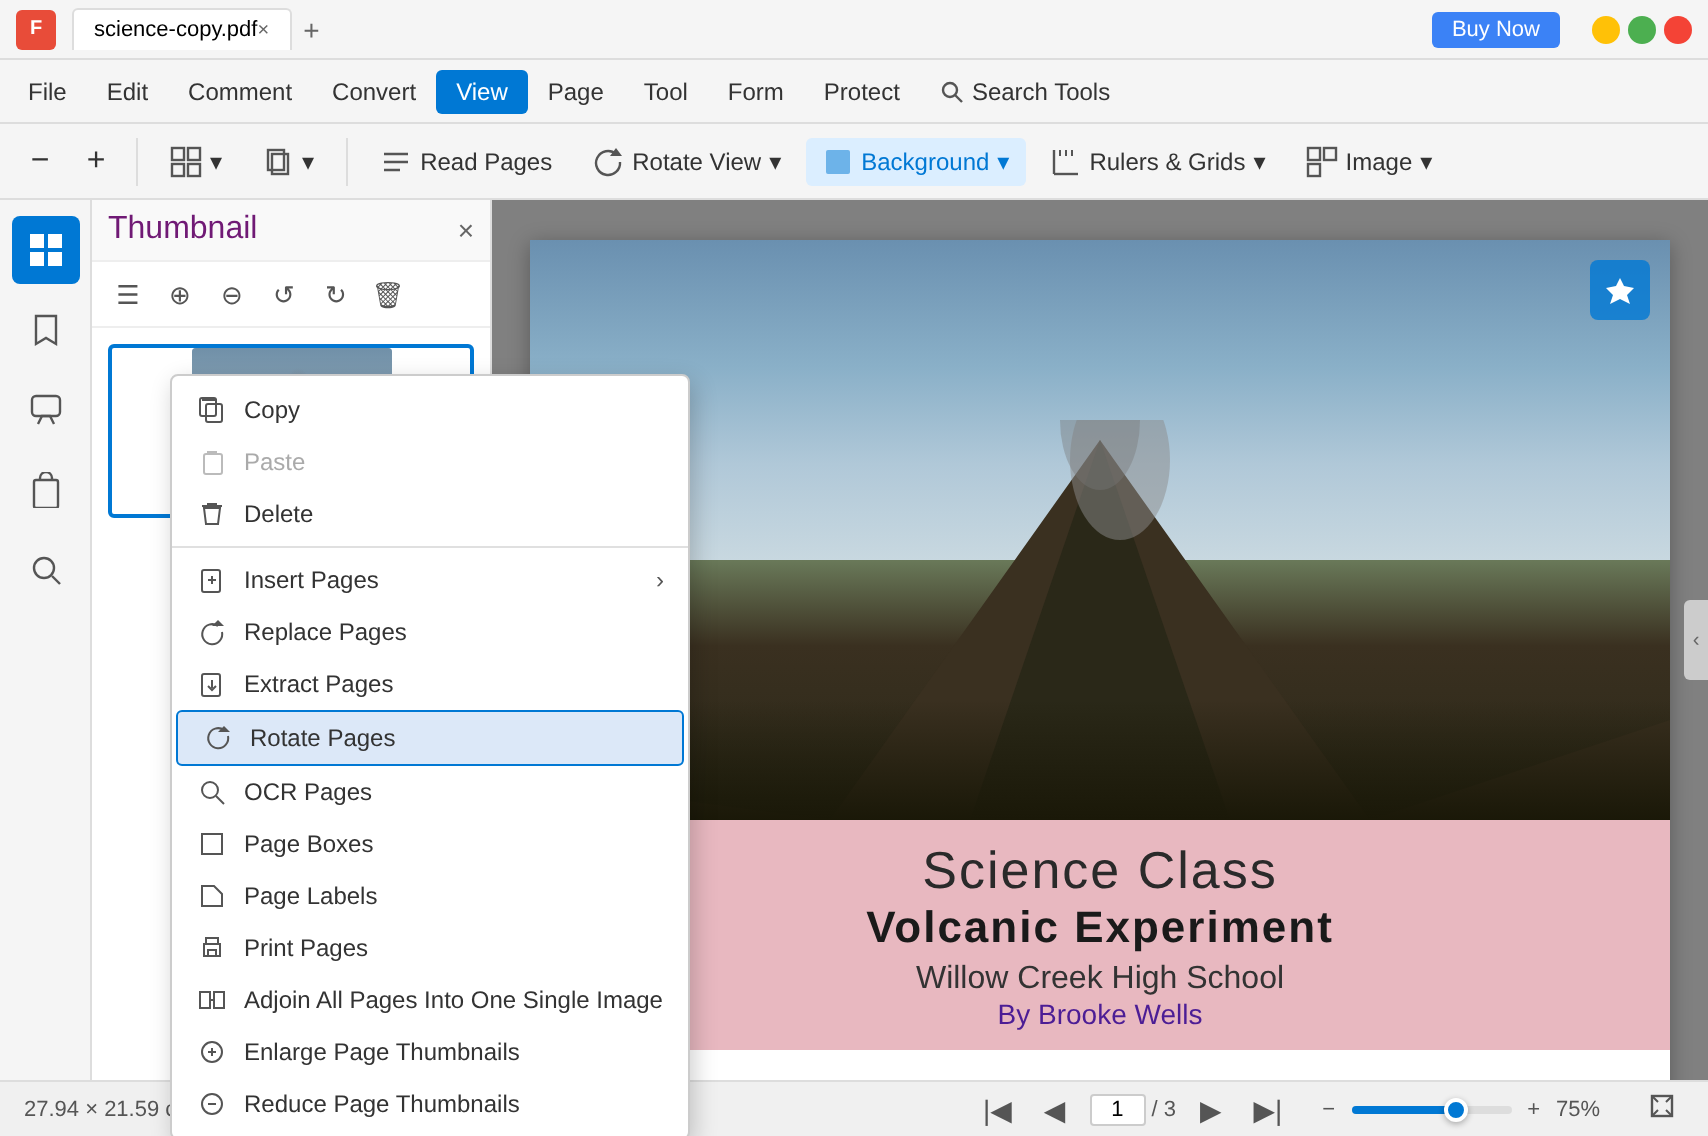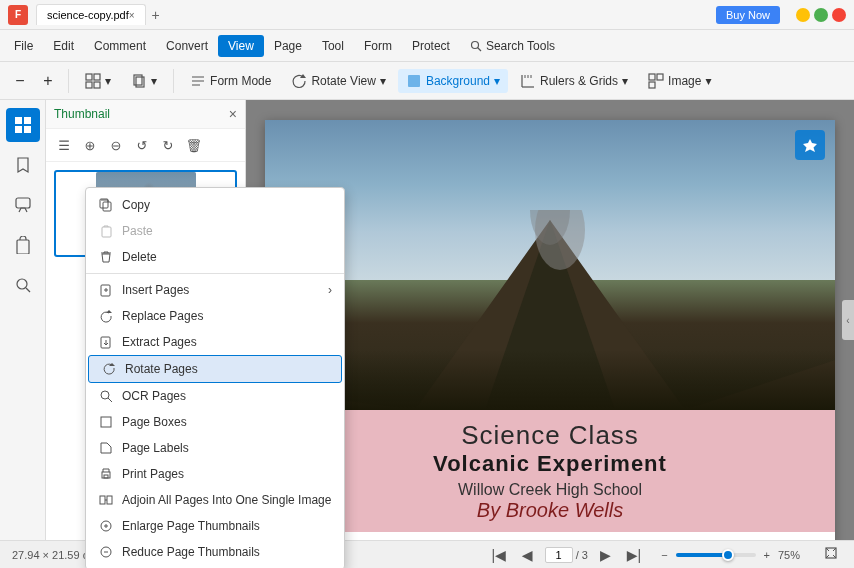--- a/index.html
+++ b/index.html
@@ -123,21 +123,21 @@
       border-right: 1px solid #ddd;
       display: flex;
       flex-direction: column;
     }
     .thumbnail-header {
       display: flex; align-items: center; justify-content: space-between;
       padding: 6px 8px;
       border-bottom: 1px solid #eee;
       background: #f9f9f9;
     }
-    .thumbnail-title { font-size: 12px; font-weight: 500; color: #15803d; }
+    .thumbnail-title { font-size: 16px; font-weight: 500; color: #701a75; }
     .thumbnail-close { cursor: pointer; color: #666; font-size: 14px; border: none; background: transparent; }
     .thumbnail-toolbar {
       display: flex; align-items: center;
       padding: 4px 6px;
       border-bottom: 1px solid #eee;
       gap: 2px;
     }
     .thumb-tool-btn {
       width: 24px; height: 24px;
       display: flex; align-items: center; justify-content: center;
@@ -234,21 +234,21 @@
       color: white; font-size: 14px;
     }
     .pdf-content-bottom {
       background: #e8b8c0;
       padding: 10px 20px;
       text-align: center;
     }
     .pdf-title-main { font-size: 26px; color: #2a2a2a; font-weight: 300; letter-spacing: 1px; }
     .pdf-title-sub { font-size: 22px; color: #1a1a1a; font-weight: bold; letter-spacing: 1px; }
     .pdf-school { font-size: 16px; color: #333; margin-top: 4px; }
-    .pdf-author { font-size: 20px; color: #7f1d1d; font-style: italic; }
+    .pdf-author { font-size: 14px; color: #4c1d95; }
 
     
     .collapse-arrow {
       position: absolute; right: 0; top: 50%;
       transform: translateY(-50%);
       width: 12px; height: 40px;
       background: #ccc;
       display: flex; align-items: center; justify-content: center;
       cursor: pointer; border-radius: 3px 0 0 3px;
       font-size: 10px; color: #666;
@@ -341,21 +341,21 @@
         <rect x="3" y="2" width="8" height="10" stroke="#555" stroke-width="1.2" fill="none"></rect>
         <rect x="5" y="4" width="8" height="10" stroke="#555" stroke-width="1.2" fill="none"></rect>
       </svg>
     ▾
   </button>
   <div class="toolbar-sep"></div>
   <button class="toolbar-btn">
     <svg width="16" height="16" viewBox="0 0 16 16">
         <path d="M2 4h12M2 8h12M2 12h8" stroke="#555" stroke-width="1.2"></path>
       </svg>
-    <span>Form Mode</span>
+    <span>Read Pages</span>
   </button>
   <button class="toolbar-btn">
     <svg width="16" height="16" viewBox="0 0 16 16">
         <path d="M12 4A6 6 0 1 0 14 8" stroke="#555" stroke-width="1.2" fill="none"></path>
         <polygon points="12,1 15,5 9,5" fill="#555"></polygon>
       </svg>
     <span>Rotate View</span> ▾
   </button>
   <button class="toolbar-btn active">
     <svg width="16" height="16" viewBox="0 0 16 16">

